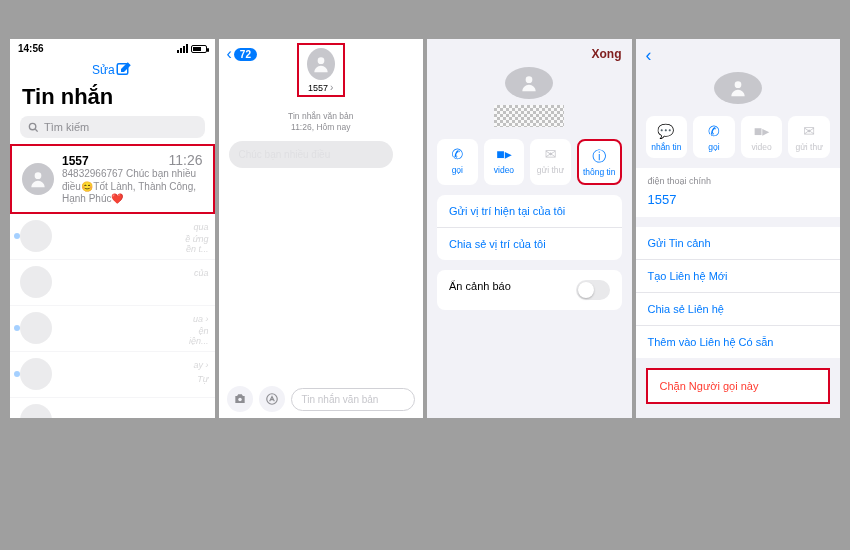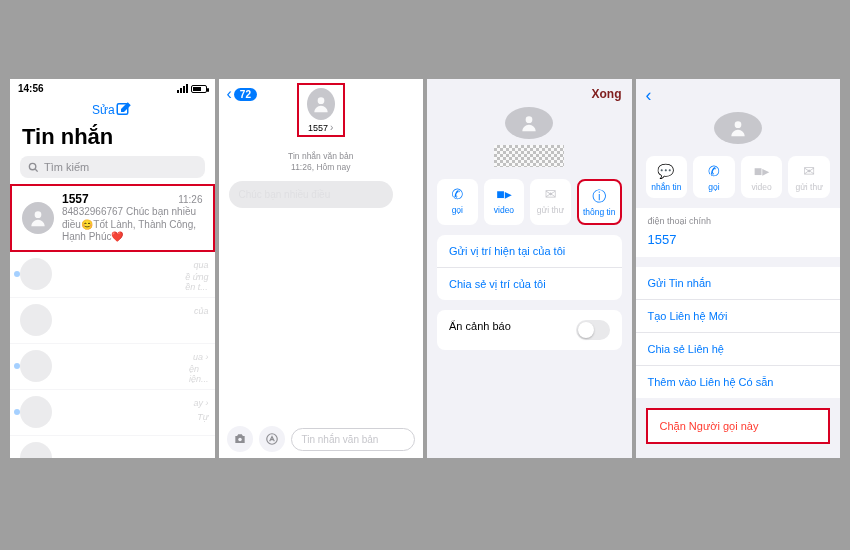--- a/index.html
+++ b/index.html
@@ -1,18 +1,18 @@
 <!DOCTYPE html>
 <html><head>
 <meta charset="utf-8">
 <style>
   * { box-sizing: border-box; margin: 0; padding: 0; font-family: -apple-system, "Helvetica Neue", Arial, sans-serif; -webkit-font-smoothing: antialiased; }
   body { background:#9f9f9f; width:850px; height:550px; overflow:hidden; position:relative; }
   .stage { position:absolute; left:10px; top:39px; width:830px; height:472px; display:flex; gap:4px; }
-  .phone { background:#fff; flex:1; height:379px; position:relative; overflow:hidden; font-size:11px; color:#000;margin-top:40px; }
+  .phone { background:#fff; flex:1; height:379px; position:relative; overflow:hidden; font-size:11px; color:#000; }
   .phone.grey { background:#f2f2f7; }
   
   .status { display:flex; justify-content:space-between; align-items:center; padding:4px 8px 0; font-size:10px; font-weight:600; }
   .status .right { display:flex; gap:3px; align-items:center; }
   .sigbars { display:flex; gap:1px; align-items:flex-end; }
   .sigbars i { width:2px; background:#000; display:block; }
   .sigbars i:nth-child(1){height:3px}.sigbars i:nth-child(2){height:5px}.sigbars i:nth-child(3){height:7px}.sigbars i:nth-child(4){height:9px}
   .batt { width:16px; height:8px; border:1px solid #000; border-radius:2px; position:relative; }
   .batt::after { content:""; position:absolute; right:-3px; top:2px; width:2px; height:4px; background:#000; border-radius:1px; }
   .batt i { position:absolute; left:1px; top:1px; bottom:1px; width:60%; background:#000; }
@@ -22,25 +22,25 @@
   .compose { color:#007aff; }
   h1.big { font-size:22px; font-weight:700; padding:2px 12px 6px; }
   .search { margin:0 10px 6px; background:#eeeef0; border-radius:8px; padding:5px 8px; color:#8e8e93; font-size:11px; display:flex; align-items:center; gap:5px; }
   .row { display:flex; align-items:center; gap:8px; padding:6px 10px; border-bottom:0.5px solid #e5e5ea; position:relative; min-height:46px; }
   .row .dot { width:6px; height:6px; border-radius:50%; background:#007aff; position:absolute; left:4px; top:50%; transform:translateY(-50%); }
   .avatar { width:32px; height:32px; border-radius:50%; background:#c7c7cc; flex:0 0 32px; display:flex; align-items:center; justify-content:center; }
   .avatar svg { width:20px; height:20px; fill:#fff; opacity:.9; }
   .row .txt { flex:1; min-width:0; }
   .row .top { display:flex; justify-content:space-between; align-items:baseline; }
   .row .name { font-size:12px; font-weight:600; }
-  .row .time { font-size:10px; color:#8e8e93; }
+  .row .time { font-size:14px; color:#8e8e93; }
   .row .prev { font-size:10px; color:#8e8e93; line-height:1.25; overflow:hidden; }
   .redbox { border:2px solid #d70022; }
   .faded { opacity:.35; filter:blur(.3px); }
-  .rightfrag { position:absolute; right:6px; color:#8e8e93; font-size:9px; text-align:left;font-style:italic; }
+  .rightfrag { position:absolute; right:6px; color:#8e8e93; font-size:9px; text-align:right;font-style:italic; }
   
   .nav2 { display:flex; align-items:center; padding:6px 8px; gap:4px; }
   .back { color:#007aff; font-size:16px; display:flex; align-items:center; gap:2px; }
   .badge { background:#007aff; color:#fff; border-radius:9px; font-size:10px; padding:1px 6px; font-weight:600; }
   .center-col { position:absolute; left:50%; transform:translateX(-50%); top:4px; display:flex; flex-direction:column; align-items:center; }
   .center-col .avatar { width:28px; height:28px; }
   .center-col .num { font-size:9px; margin-top:2px; color:#000; display:flex; align-items:center; gap:2px; }
   .center-col .num::after { content:"›"; color:#8e8e93; font-size:10px; }
   .meta { text-align:center; font-size:8.5px; color:#8e8e93; margin-top:42px; line-height:1.3; }
   .bubble { margin:8px 30px 0 10px; background:#e9e9eb; border-radius:14px; padding:8px 10px; font-size:10px; color:#d5d5d9; min-height:20px; }
@@ -261,21 +261,21 @@
       <div class="sqbtn dim">
           <span class="ic">✉</span>
           <span>gửi thư</span>
         </div>
     </div>
     <div style="background:#fff; margin:0 0 10px;">
       <div class="lbl"><span>điện thoại</span> <span class="tag">chính</span></div>
       <div class="phonecell">1557</div>
     </div>
     <div class="card" style="margin:0 0 10px; border-radius:0;">
-      <div class="cell">Gửi Tin nhắn</div>
+      <div class="cell">Gửi Tin cảnh</div>
       <div class="cell">Tạo Liên hệ Mới</div>
       <div class="cell">Chia sẻ Liên hệ</div>
       <div class="cell">Thêm vào Liên hệ Có sẵn</div>
     </div>
     <div class="card redbox" style="margin:0 10px; border-radius:0; border:2px solid #d70022;">
       <div class="cell red">Chặn Người gọi này</div>
     </div>
   </div>
 
 </div>

